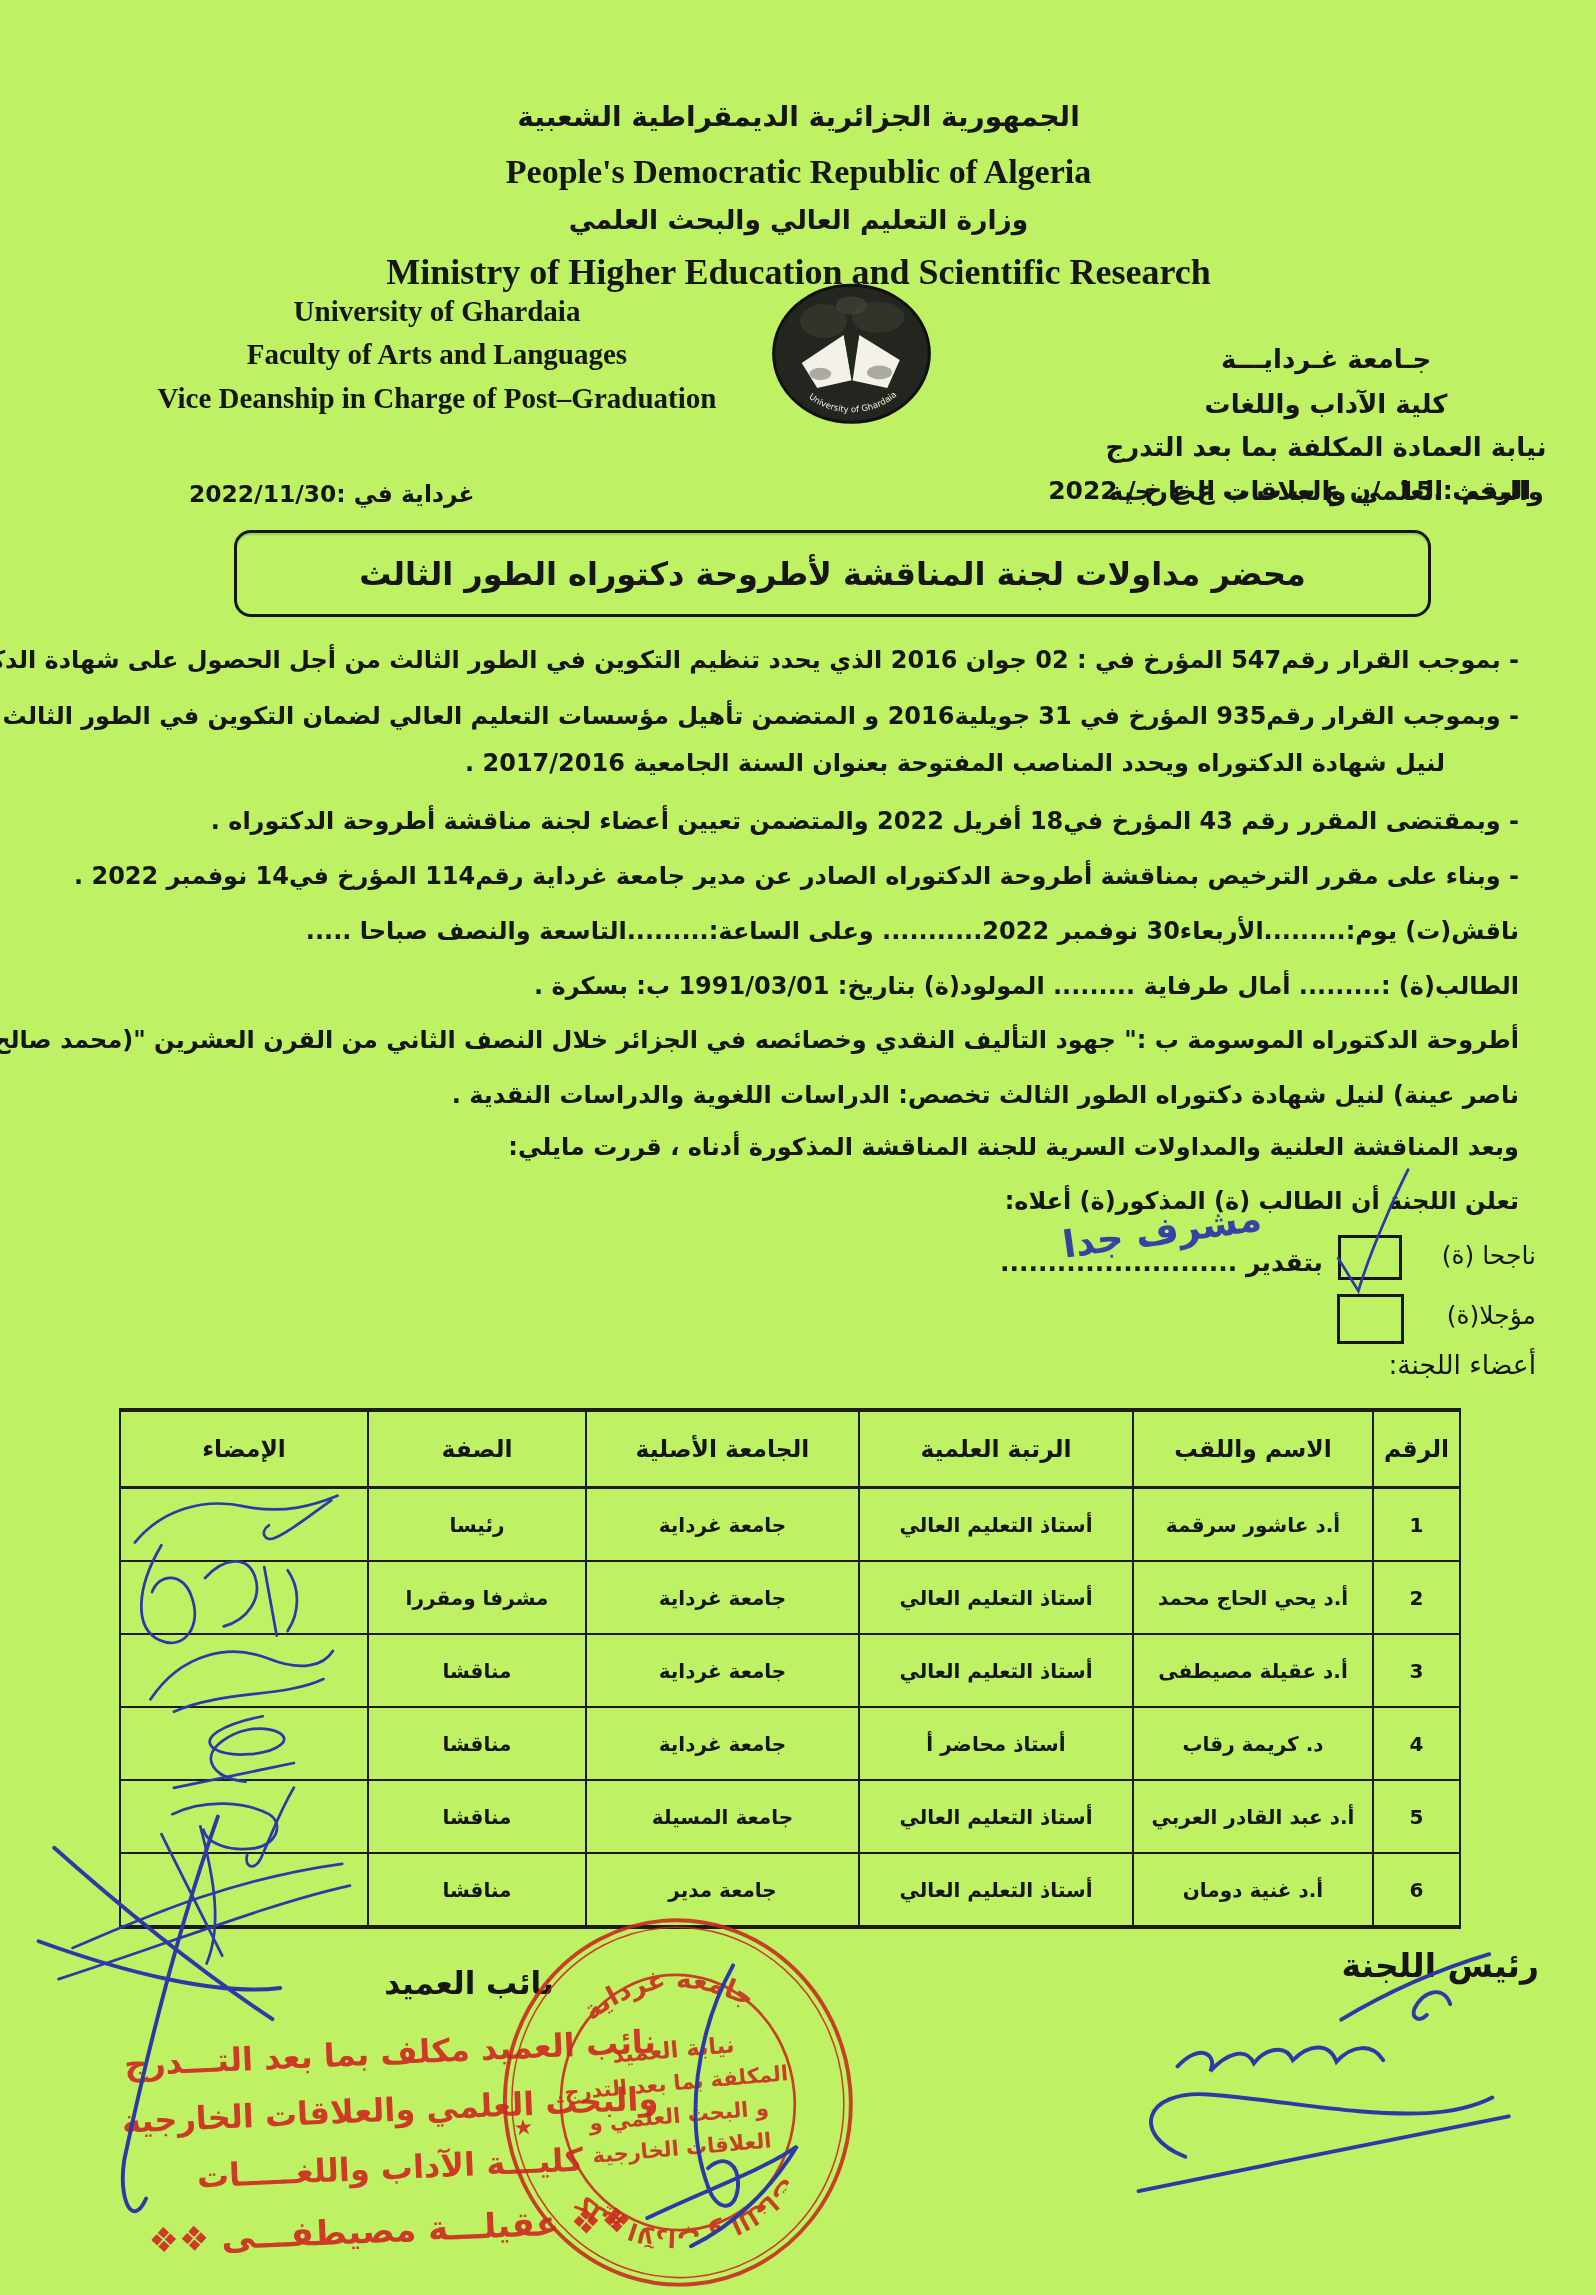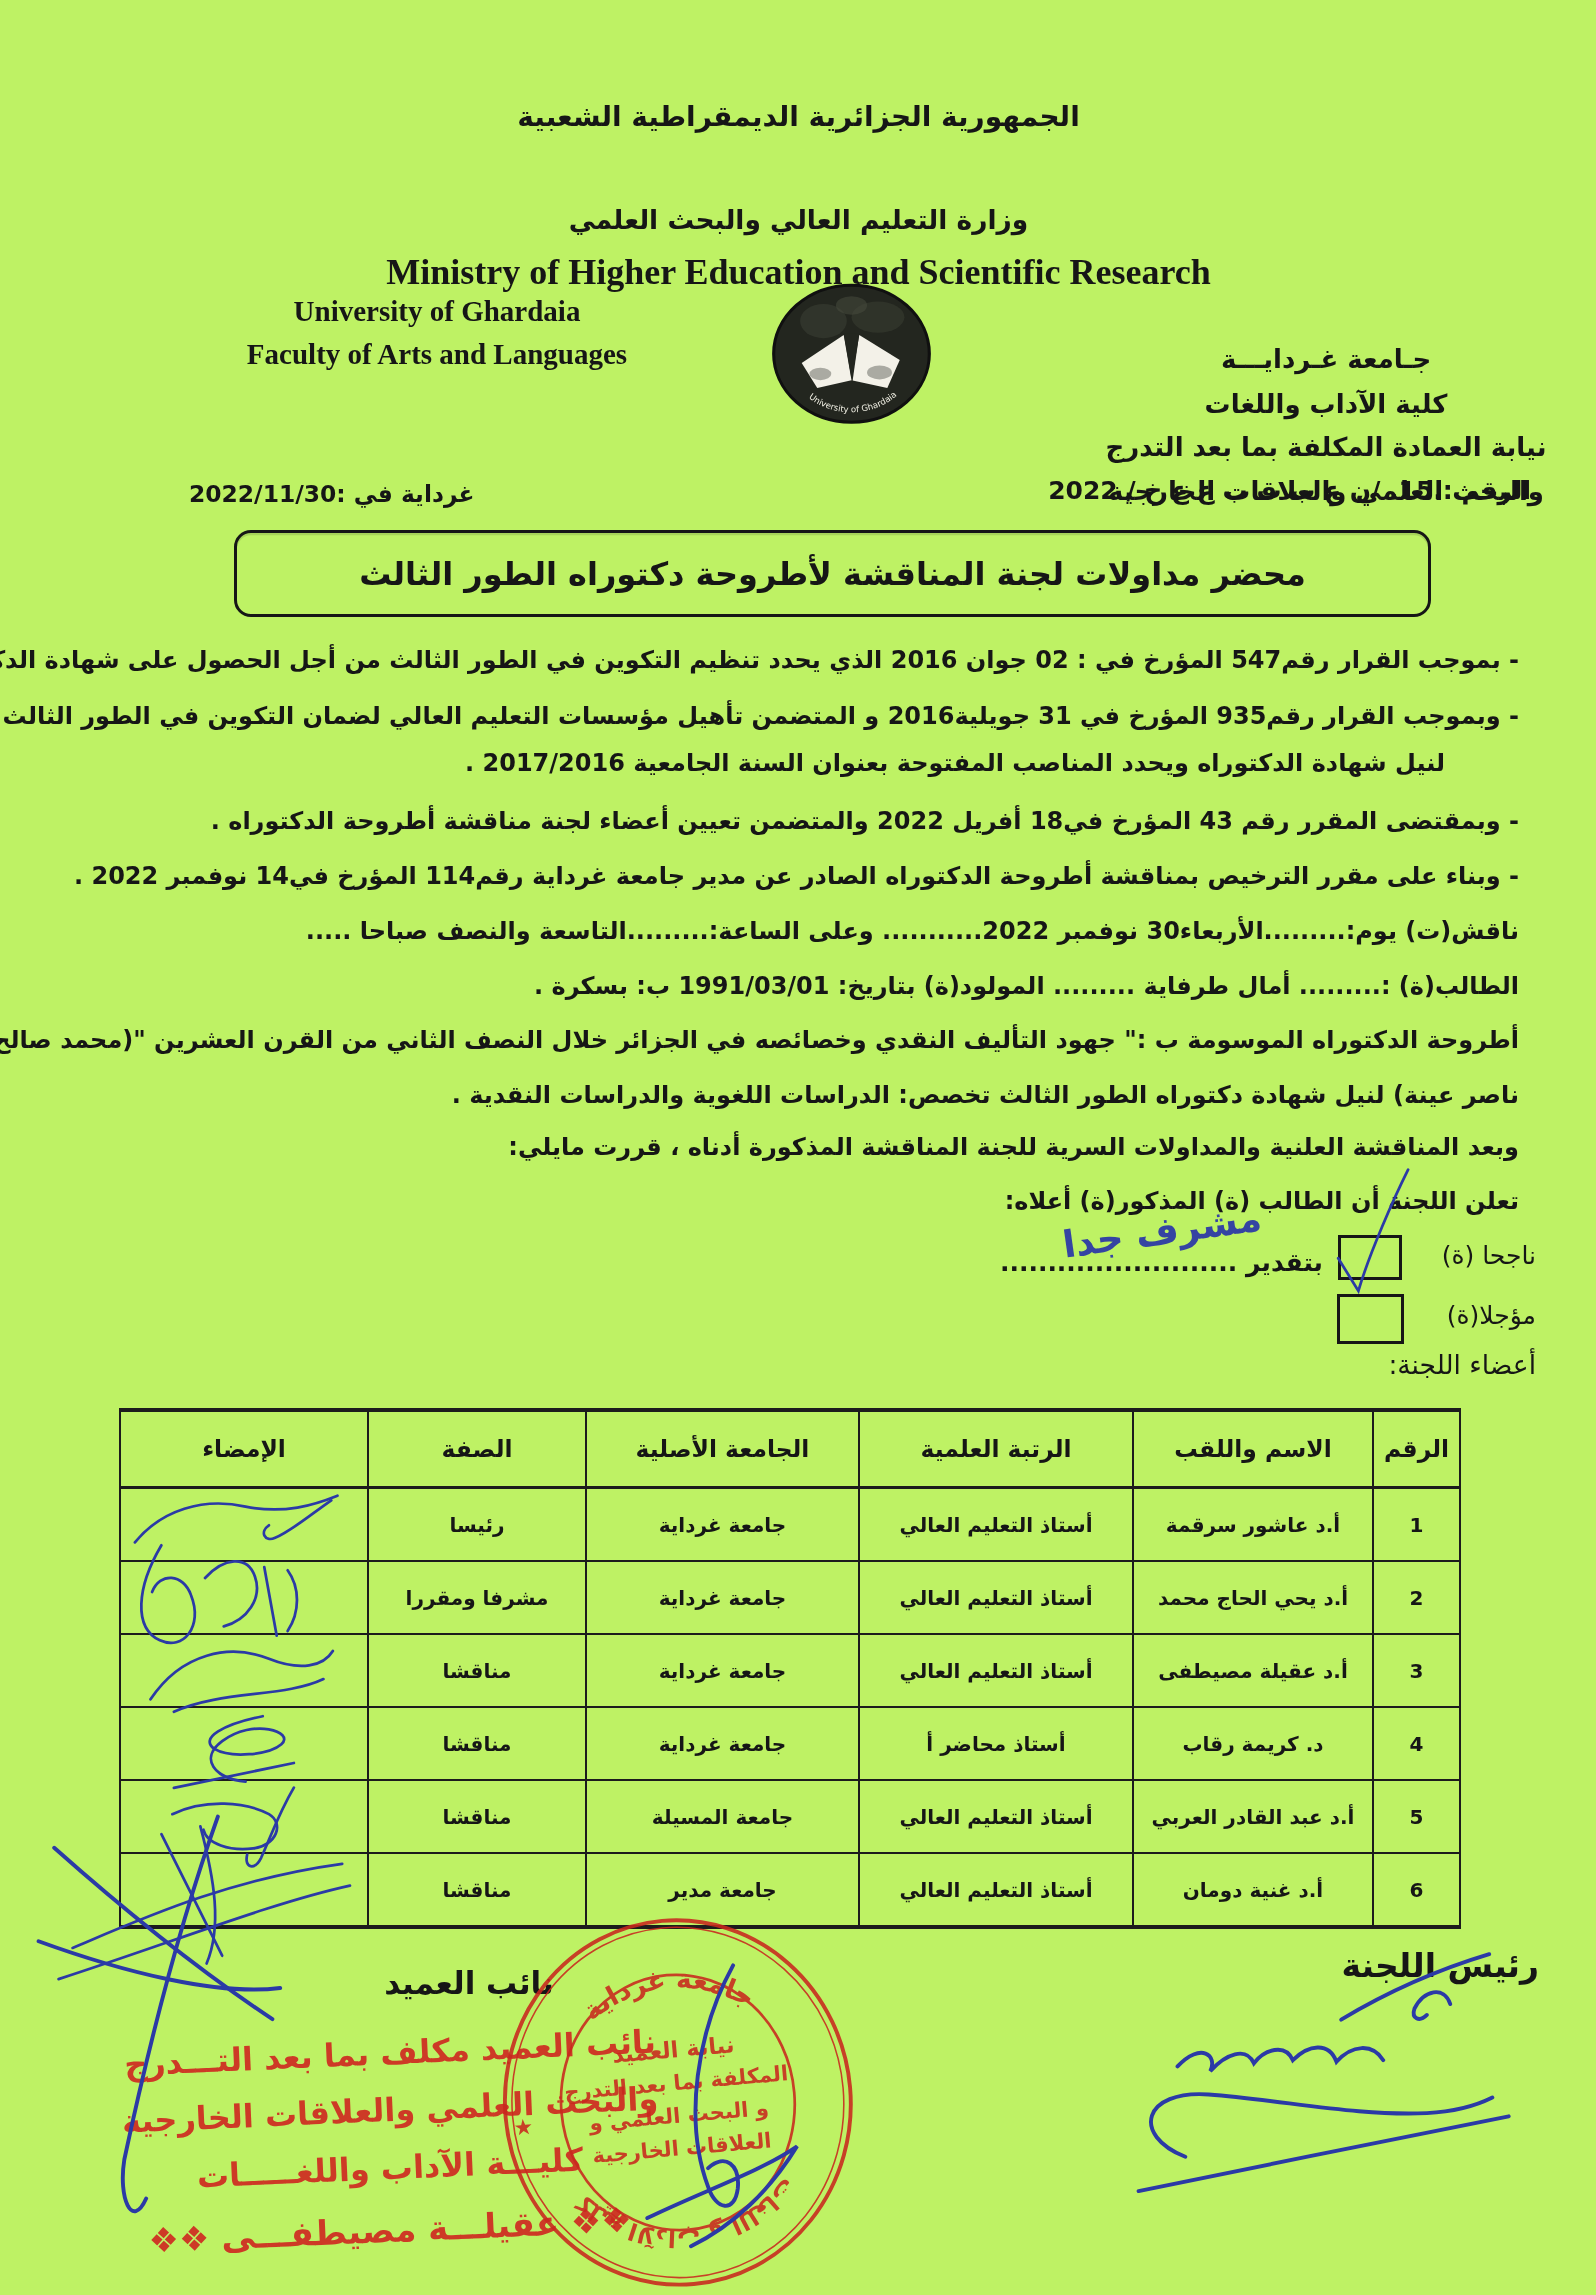--- a/index.html
+++ b/index.html
@@ -54,25 +54,27 @@
            font-weight:700;transform:rotate(-2.5deg);direction:rtl;opacity:.93;}
   svg.stamp text{fill:#c9281e;font-weight:700;font-family:"DejaVu Sans",sans-serif;}
   svg.stamp ellipse{fill:none;stroke:#c9281e;}
 </style>
 </head>
 <body>
 
 <div class="page">
 
   <div class="abs ar center b h-ar1">الجمهورية الجزائرية الديمقراطية الشعبية</div>
+  <div class="abs center serif h-en1">People's Democratic Republic of Algeria</div>
   <div class="abs ar center b h-ar2">وزارة التعليم العالي والبحث العلمي</div>
   <div class="abs center serif h-en2">Ministry of Higher Education and Scientific Research</div>
 
   <div class="abs serif leftline" style="top:295px">University of Ghardaia</div>
   <div class="abs serif leftline" style="top:338px">Faculty of Arts and Languages</div>
+  <div class="abs serif leftline" style="top:382px">Vice Deanship in Charge of Post–Graduation</div>
 
   <svg class="abs" style="top:282px;left:769px" width="165" height="145" viewBox="0 0 212 186">
     <ellipse cx="106" cy="92" rx="100" ry="88" fill="#23261f" stroke="#101010" stroke-width="4"></ellipse>
     <ellipse cx="70" cy="50" rx="30" ry="22" fill="#3c4034" opacity=".55"></ellipse>
     <ellipse cx="140" cy="45" rx="34" ry="20" fill="#3c4034" opacity=".5"></ellipse>
     <ellipse cx="106" cy="30" rx="20" ry="12" fill="#4a4e40" opacity=".5"></ellipse>
     <polygon points="42,104 96,68 106,126 62,136" fill="#f3f1e8"></polygon>
     <polygon points="116,68 168,100 152,136 106,126" fill="#f3f1e8"></polygon>
     <polygon points="96,66 116,66 107,130" fill="#23261f"></polygon>
     <ellipse cx="66" cy="118" rx="14" ry="8" fill="#23261f" opacity=".35"></ellipse>

